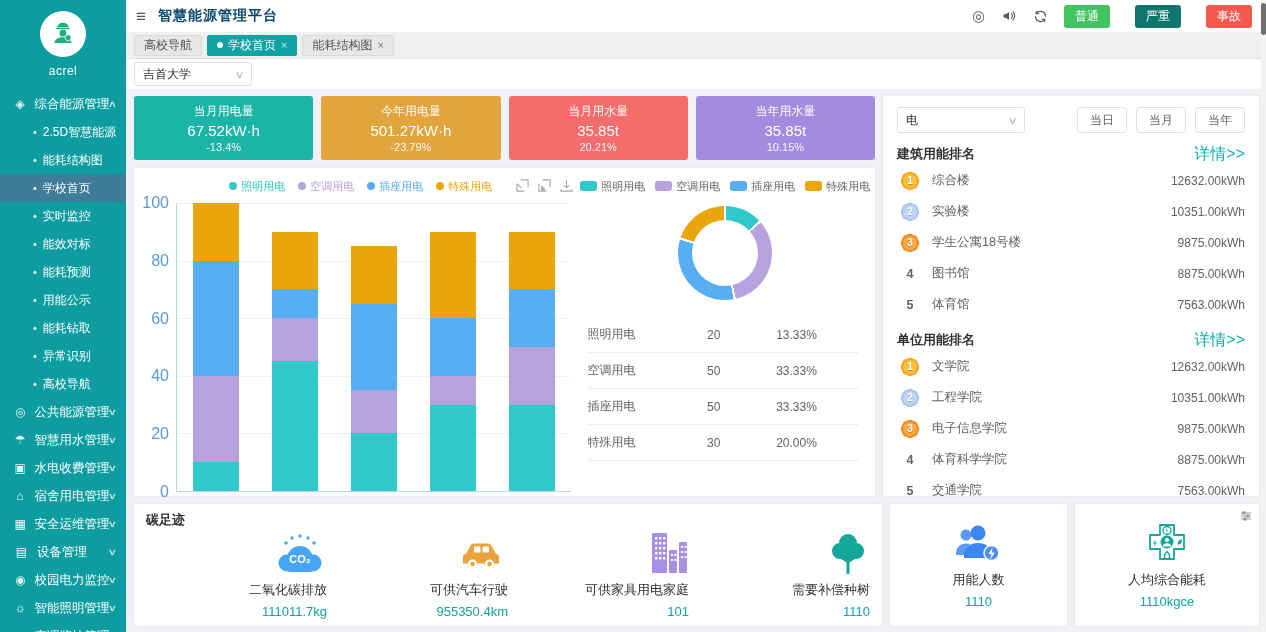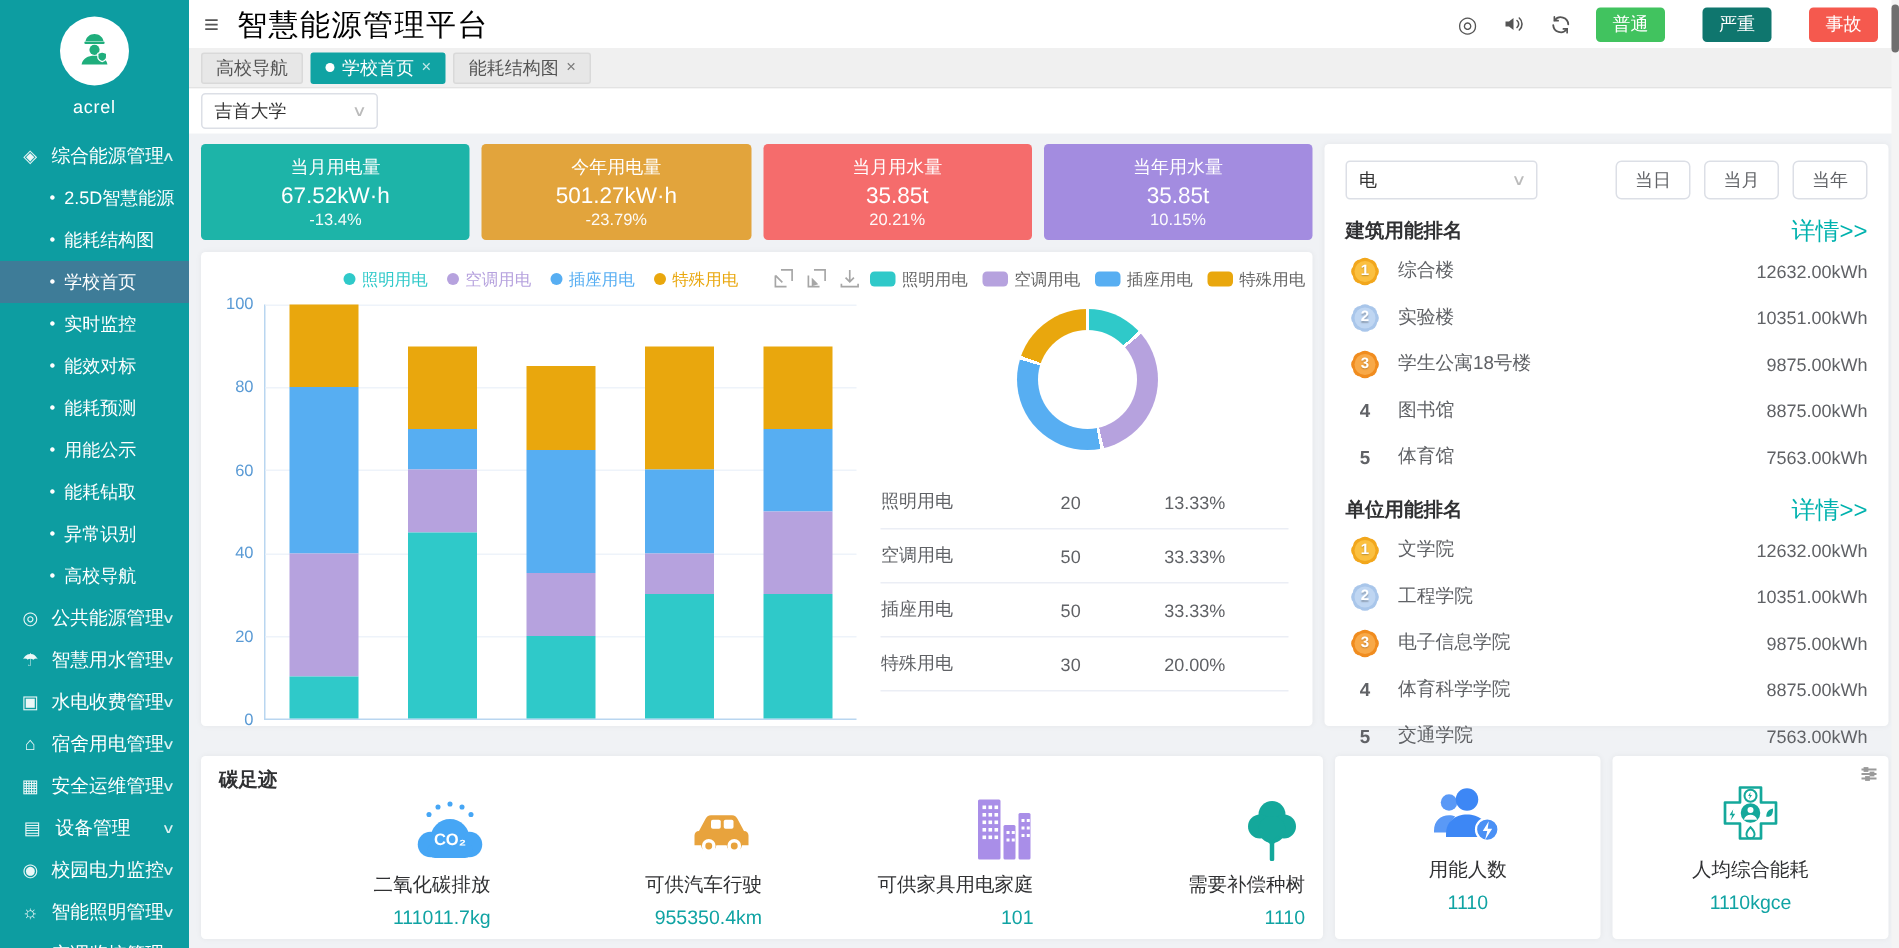--- a/index.html
+++ b/index.html
@@ -18,34 +18,34 @@
   .mp-label{flex:1}
   .mp-caret{font-size:9px;opacity:.85;transform:scaleX(1.4)}
   .menu-child{height:28px;display:flex;align-items:center;padding-left:33px;font-size:12px;cursor:pointer;white-space:nowrap}
   .menu-child.active{background:#3e7c98}
   .mc-dot{margin-right:6px;font-size:11px}
 
   
   .main{flex:1;display:flex;flex-direction:column;min-width:0}
   .topbar{height:32px;background:#fff;display:flex;align-items:center;padding:0 14px 0 10px;gap:12px;flex-shrink:0}
   .hamburger{font-size:17px;color:#555;cursor:pointer;line-height:1}
-  .app-title{color:#000000;font-size:20px;font-weight:400;letter-spacing:1px}
+  .app-title{color:#0c4a6e;font-size:14px;font-weight:700;letter-spacing:1px}
   .topbar-right{margin-left:auto;display:flex;align-items:center;gap:16px}
   .tb-icon{color:#555;font-size:15px;cursor:pointer;display:flex;align-items:center}
   .alarm-btn{color:#fff;font-size:12px;padding:3px 11px;border-radius:3px;border:none;cursor:pointer}
   .tabbar{height:27px;background:#f0f0f0;border-bottom:1px solid #e3e3e3;display:flex;align-items:center;padding:0 8px;gap:5px;flex-shrink:0}
   .tab{height:21px;display:flex;align-items:center;gap:5px;padding:0 9px;background:#e7e7e7;color:#555;font-size:12px;border:1px solid #d9d9d9;border-radius:2px;cursor:pointer;white-space:nowrap}
   .tab.active{background:#10a3a3;color:#fff;border-color:#10a3a3}
   .tab-dot{width:6px;height:6px;background:#fff;border-radius:50%}
   .tab-close{font-size:11px;opacity:.75;cursor:pointer}
   .selectbar{height:30px;background:#fff;display:flex;align-items:center;padding:0 8px;flex-shrink:0}
   .select{width:118px;height:24px;border:1px solid #dcdfe6;border-radius:3px;display:flex;align-items:center;padding:0 8px;font-size:12px;color:#333;background:#fff;cursor:pointer}
   .select-caret{margin-left:auto;color:#bbb;font-size:10px;transform:scaleX(1.4)}
 
-  .content{flex:1;padding:7px 7px 6px 8px;display:flex;flex-direction:column;gap:20px;overflow:hidden}
+  .content{flex:1;padding:7px 7px 6px 8px;display:flex;flex-direction:column;gap:8px;overflow:hidden}
   .row-main{display:flex;gap:8px;flex:1;min-height:0}
   .left-col{flex:1;display:flex;flex-direction:column;gap:8px;min-width:0}
   .panel{background:#fff;border-radius:3px;box-shadow:0 0 4px rgba(0,0,0,.05)}
 
   
   .cards-row{display:flex;gap:8px;height:64px;flex-shrink:0}
   .stat-card{flex:1;border-radius:3px;color:#fff;display:flex;flex-direction:column;align-items:center;justify-content:center;gap:2px;cursor:default}
   .sc-label{font-size:12px}
   .sc-value{font-size:15px}
   .sc-change{font-size:11px;opacity:.95}
@@ -57,21 +57,21 @@
   .date-input{width:148px;height:26px;border:1px solid #dcdfe6;border-radius:4px;display:flex;align-items:center;gap:7px;padding:0 9px;color:#606266;font-size:12px;cursor:pointer}
   .ov-body{flex:1;display:flex;min-height:0}
   .bar-side{flex:1.55;display:flex;flex-direction:column;min-width:0}
   .bar-legend{display:flex;justify-content:center;align-items:center;gap:13px;font-size:11px;height:22px;position:relative;flex-shrink:0}
   .bl-item{display:flex;align-items:center;gap:4px;cursor:pointer}
   .bl-dot{width:8px;height:8px;border-radius:50%}
   .toolbox{position:absolute;right:4px;top:4px;display:flex;gap:9px}
   .toolbox span{cursor:pointer;display:flex}
   .bar-plot-wrap{flex:1;display:flex;padding:6px 6px 0 2px;min-height:0}
   .y-axis{position:relative;width:30px;flex-shrink:0}
-  .y-axis span{position:absolute;right:7px;transform:translateY(-50%);color:#5b9bd5;font-size:11px}
+  .y-axis span{position:absolute;right:7px;transform:translateY(-50%);color:#5b9bd5;font-size:16px}
   .plot-col{flex:1;display:flex;flex-direction:column;min-width:0}
   .plot{flex:1;position:relative;border-left:1px solid #b9d6f0;border-bottom:1px solid #b9d6f0}
   .gridline{position:absolute;left:0;right:0;border-top:1px solid #eef3fa}
   .bars{position:absolute;left:0;right:0;top:0;bottom:0;display:flex;justify-content:space-around;align-items:flex-end}
   .bar-col{width:46px;height:100%;display:flex;flex-direction:column-reverse;justify-content:flex-start}
   .bar-seg{width:100%}
   .x-labels{height:20px;display:flex;justify-content:space-around;align-items:center;flex-shrink:0}
   .x-labels span{width:46px;text-align:center;white-space:nowrap;color:#5b9bd5;font-size:11px;overflow:visible}
 
   .donut-side{flex:1;display:flex;flex-direction:column;padding-left:8px;min-width:0}

